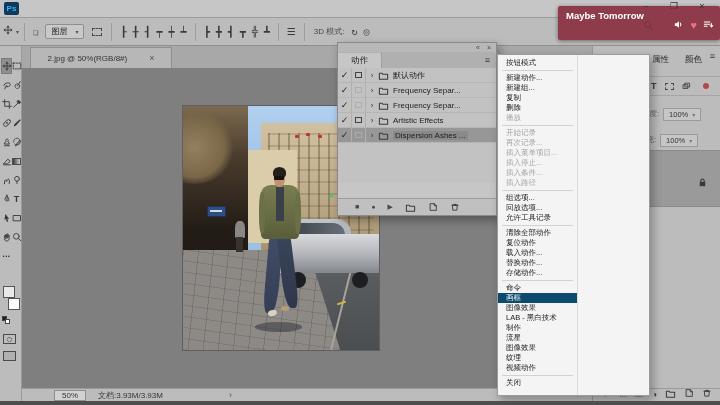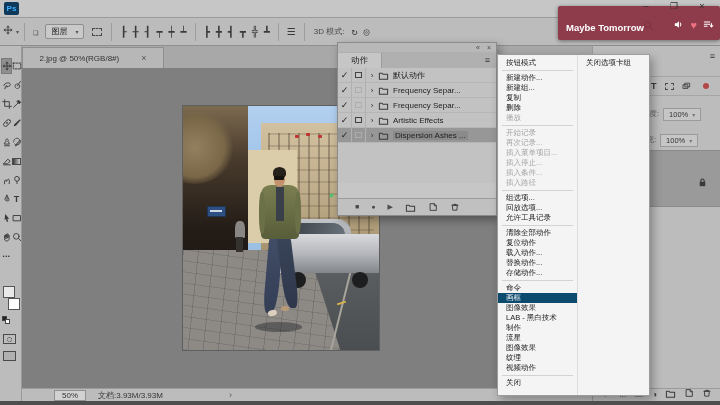--- a/index.html
+++ b/index.html
@@ -12,21 +12,21 @@
            border-bottom:1px solid #9b9b9b;display:flex;align-items:center;z-index:30}
   .ps-logo{width:15px;height:13px;background:#0f3a5c;color:#3bafff;font-size:8px;font-weight:bold;
            display:flex;align-items:center;justify-content:center;margin:0 6px 0 4px;border-radius:2px}
   .menu-item{font-size:8.5px;color:#1f1f1f;padding:0 7px;line-height:18px;white-space:nowrap}
 
   .winctl{position:absolute;top:0;right:4px;height:13px;display:flex;z-index:55}
   .winbtn{width:28px;text-align:center;font-size:9px;color:#2c2c2c;line-height:12px}
 
   
   .music{position:absolute;left:558px;top:6px;width:162px;height:34px;background:#8e3c4c;border-radius:2px;
-         box-shadow:0 1px 4px rgba(0,0,0,.45);z-index:50;padding:16px 8px}
+         box-shadow:0 1px 4px rgba(0,0,0,.45);z-index:50;padding:4px 8px}
   .music-title{font-size:9.5px;font-weight:bold;color:#ffffff;line-height:11px}
   .music-artist{font-size:8.5px;color:#d9aeb6;margin-top:2px}
   .music-icons{position:absolute;right:6px;bottom:6px;display:flex;gap:6px;align-items:center}
   .music-search{position:absolute;right:66px;bottom:5px;opacity:.35}
   .heart{color:#ef7080;font-size:11px;line-height:10px}
 
   
   .optionsbar{position:absolute;left:0;top:18px;width:720px;height:28px;background:#bcbcbc;
               border-bottom:1px solid #8f8f8f;display:flex;align-items:center;z-index:20}
   .ob-sep{width:1px;height:18px;background:#9d9d9d;margin:0 5px;flex:none}
@@ -52,21 +52,21 @@
   .swatch-mini{position:absolute;left:2px;top:270px;width:8px;height:8px}
   .swatch-mini .a{position:absolute;left:0;top:0;width:5px;height:5px;background:#222;border:1px solid #444}
   .swatch-mini .b{position:absolute;left:3px;top:3px;width:5px;height:5px;background:#fff;border:1px solid #444}
   .qmask{position:absolute;left:3px;top:288px;width:13px;height:10px;border:1px solid #4a4a4a;
          display:flex;align-items:center;justify-content:center}
   .qmask i{width:5px;height:5px;border:1px dotted #4a4a4a;border-radius:50%}
   .scrmode{position:absolute;left:3px;top:305px;width:13px;height:10px;border:1px solid #4a4a4a;background:#b0b0b0}
 
   
   .tabbar{position:absolute;left:22px;top:46px;width:570px;height:22px;background:#a8a8a8;z-index:5}
-  .doctab{position:absolute;left:22px;top:47px;width:142px;height:21px;background:#b7b7b7;
+  .doctab{position:absolute;left:30px;top:47px;width:142px;height:21px;background:#b7b7b7;
           border:1px solid #8f8f8f;border-bottom:none;font-size:8px;color:#333;display:flex;
           align-items:center;justify-content:center;gap:22px;z-index:6}
   .doctab .x{color:#555;font-size:9px}
   .pasteboard{position:absolute;left:22px;top:68px;width:570px;height:320px;background:#7f7f7f;
               overflow:hidden;z-index:4}
 
   
   .photo{position:absolute;left:161px;top:38px;width:196px;height:244px;background:#9cc0e4;
          box-shadow:0 0 0 1px rgba(0,0,0,.25);overflow:hidden}
   .photo *{position:absolute}
@@ -427,20 +427,24 @@
 </div>
 
 <div class="statusbar">
   <span class="zoombox">50%</span>
   <span class="docinfo">文档:3.93M/3.93M</span>
   <span class="sb-chev">›</span>
 </div>
 <div class="bottomstrip"></div>
 
 <div class="dock">
+  <div class="dock-tabs" id="dock-tabs">
+      <span class="dock-tab">属性</span>
+      <span class="dock-tab">颜色</span>
+    </div>
   <span class="dock-burger">≡</span>
   <div class="dock-filter" id="dock-filter">
       <span class="df-t">T</span>
       <span class="df-box"></span>
       <span><svg viewBox="0 0 12 12" width="9" height="9" fill="none" stroke="#3a3a3a" stroke-width="1.1" stroke-linecap="round" stroke-linejoin="round">
           <rect x="1.8" y="3.6" width="6" height="5"></rect>
           <rect x="4.2" y="1.6" width="6" height="5"></rect>
         </svg></span>
       <span class="df-dot"></span>
     </div>
@@ -621,23 +625,20 @@
       <div class="mi">图像效果</div>
       <div class="mi">LAB - 黑白技术</div>
       <div class="mi">制作</div>
       <div class="mi">流星</div>
       <div class="mi">图像效果</div>
       <div class="mi">纹理</div>
       <div class="mi">视频动作</div>
       <div class="msep"></div>
       <div class="mi">关闭</div>
     </div>
-  <div class="menu-col2" id="menu-col2">
-      <div class="mi">关闭选项卡组</div>
-    </div>
 </div>
 
 <div class="music">
   <div class="music-title">Maybe Tomorrow</div>
   <span class="music-search" id="ic-search"><svg viewBox="0 0 12 12" width="11" height="11" fill="none" stroke="#5c1f2c" stroke-width="1.1" stroke-linecap="round" stroke-linejoin="round">
         <circle cx="5" cy="5" r="3.2"></circle>
         <path d="M7.5 7.5 10.4 10.4"></path>
       </svg></span>
   <div class="music-icons">
     <span id="ic-speaker"><svg viewBox="0 0 12 12" width="11" height="11" fill="none" stroke="#fff" stroke-width="1.1" stroke-linecap="round" stroke-linejoin="round">

